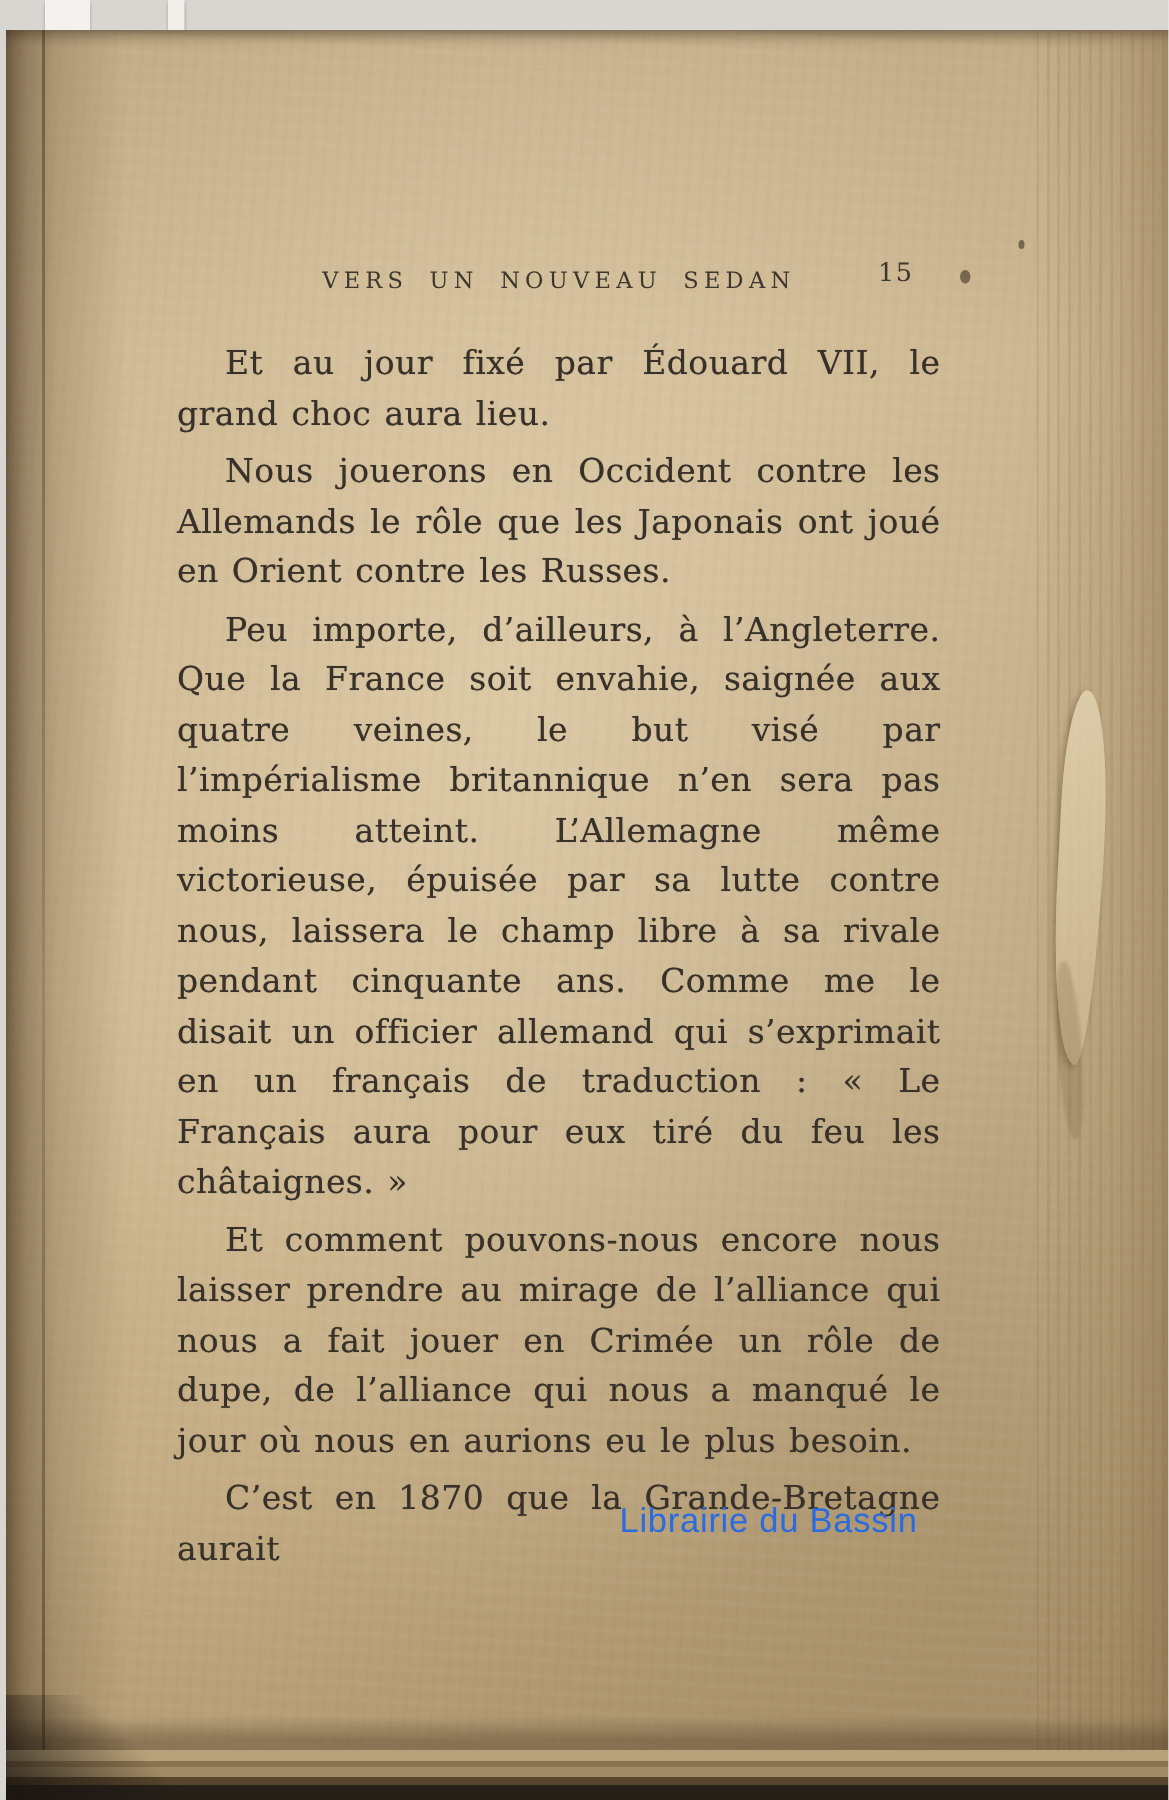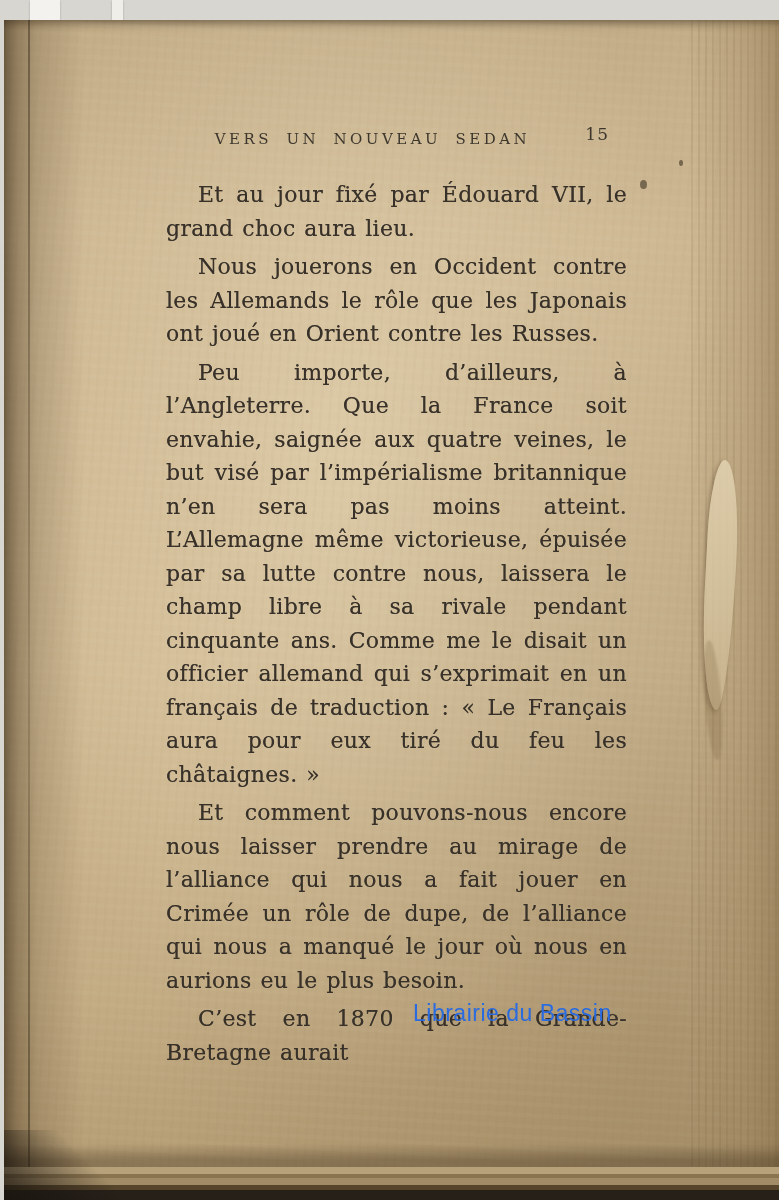--- a/index.html
+++ b/index.html
@@ -79,31 +79,31 @@
     background:linear-gradient(45deg, rgba(25,20,14,.85), rgba(0,0,0,0) 65%);
   }
 
   .speck { position:absolute; width:7px; height:9px; background:rgba(50,40,25,.55); border-radius:50%; }
 
   
   .content {
     position:absolute; left:114px; top:100px; width:509px;
     color:#38322a;
   }
-  .header { position:relative; height:42px; }
+  .header { position:relative; height:42px;margin-top:48px; }
   .running-title {
     display:block; text-align:center;
     font-size:15px; letter-spacing:3.5px; word-spacing:6px;
     color:#3c362c; padding-top:10px;
   }
   .page-number {
     position:absolute; right:18px; top:4px;
     font-size:17px; color:#3c362c; letter-spacing:1px;
   }
-  .body-text { margin-top:16px;margin-left:48px; }
+  .body-text { margin-top:16px; }
   .body-text p {
     font-size:22px; line-height:33.5px;
     text-align:justify; text-indent:32px;
     letter-spacing:.3px; word-spacing:1.5px;
     margin:0 0 5px 0;
     hyphens:auto; -webkit-hyphens:auto;
     color:#37312a;
     text-shadow:0 0 .5px rgba(45,38,28,.55);
   }
 

